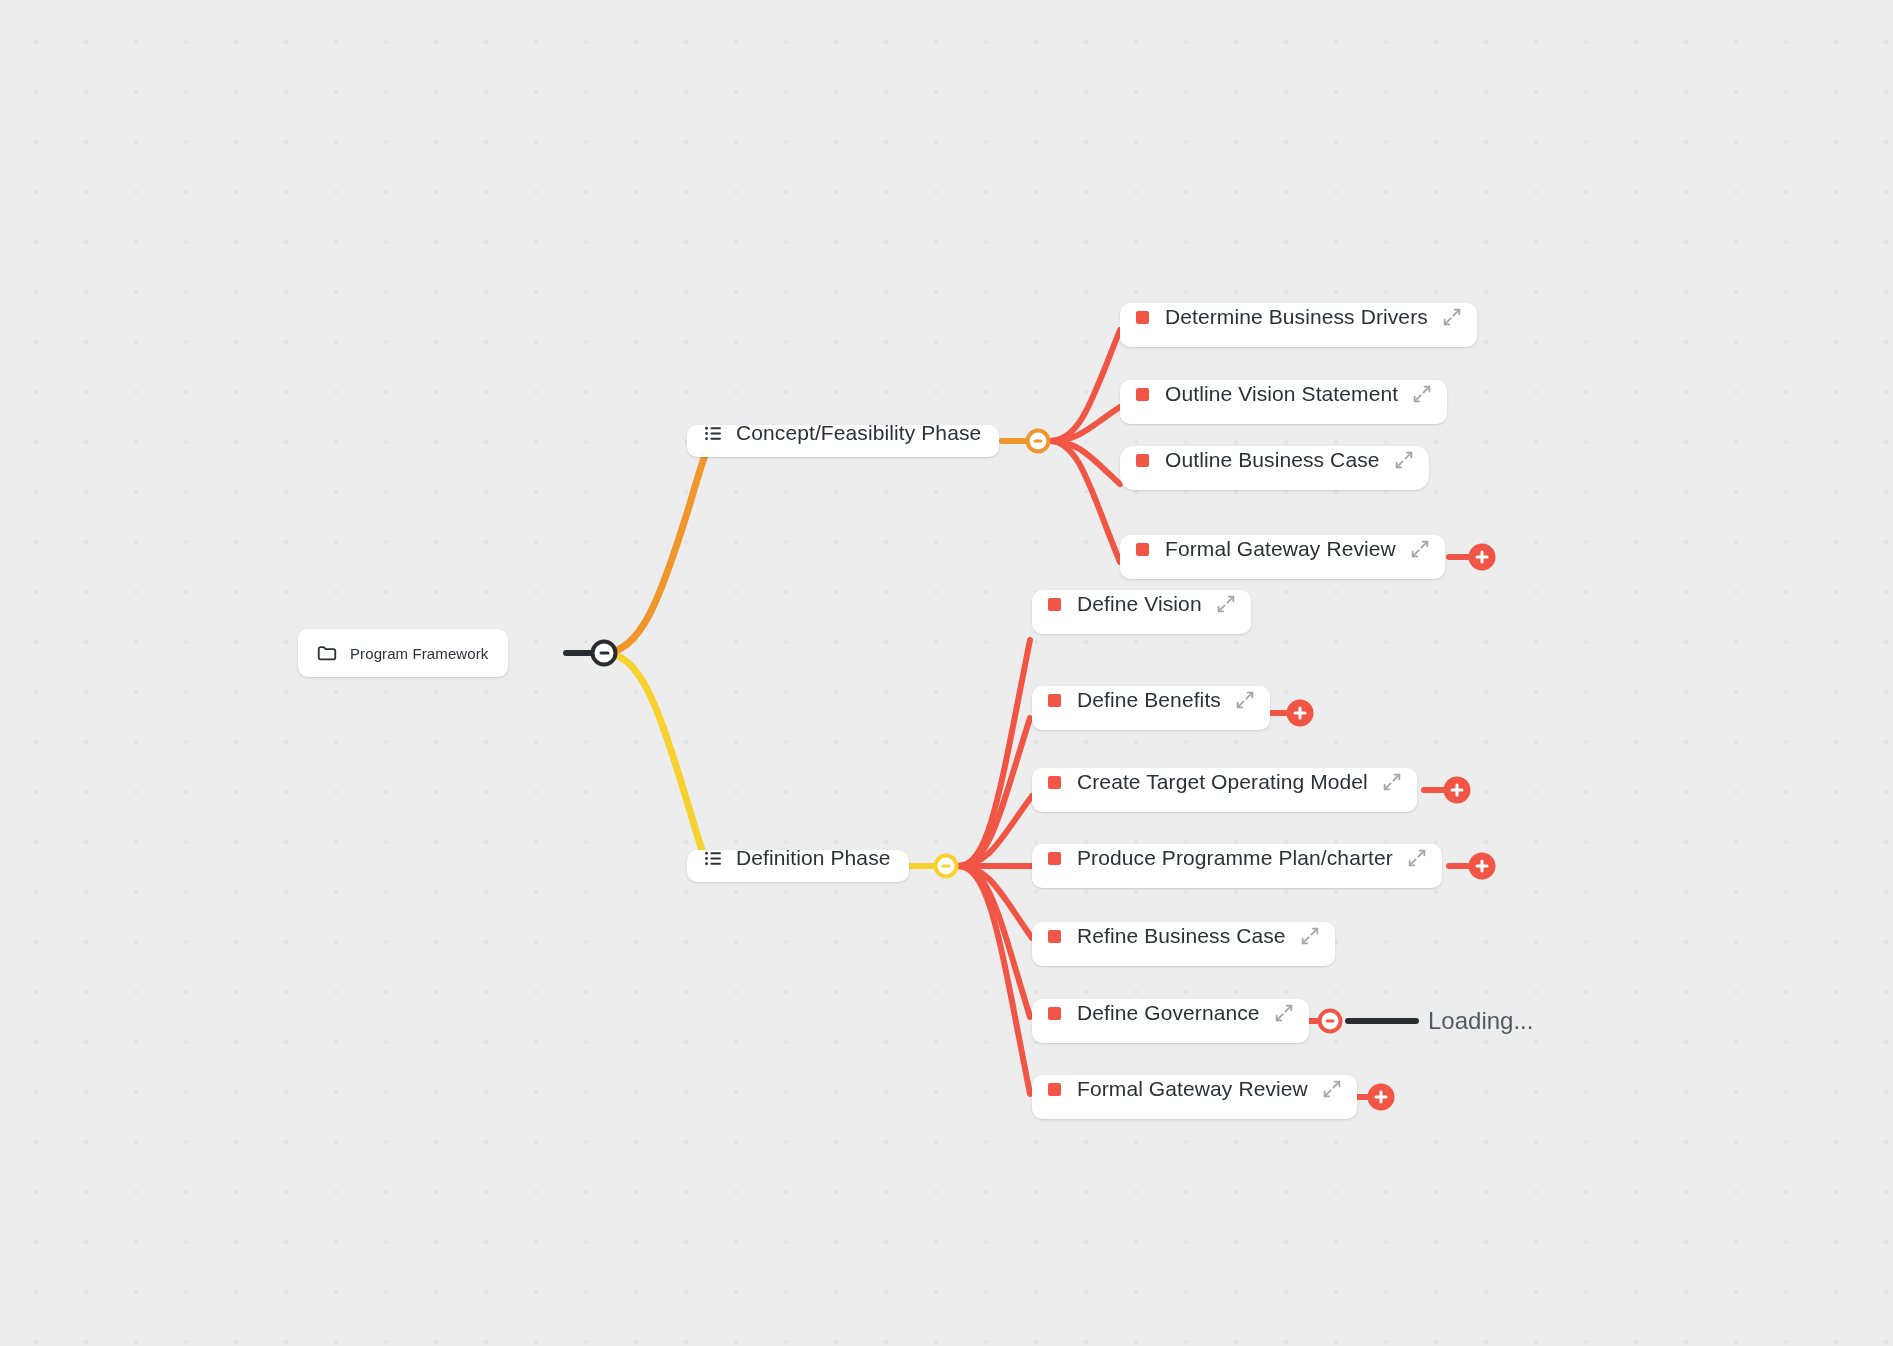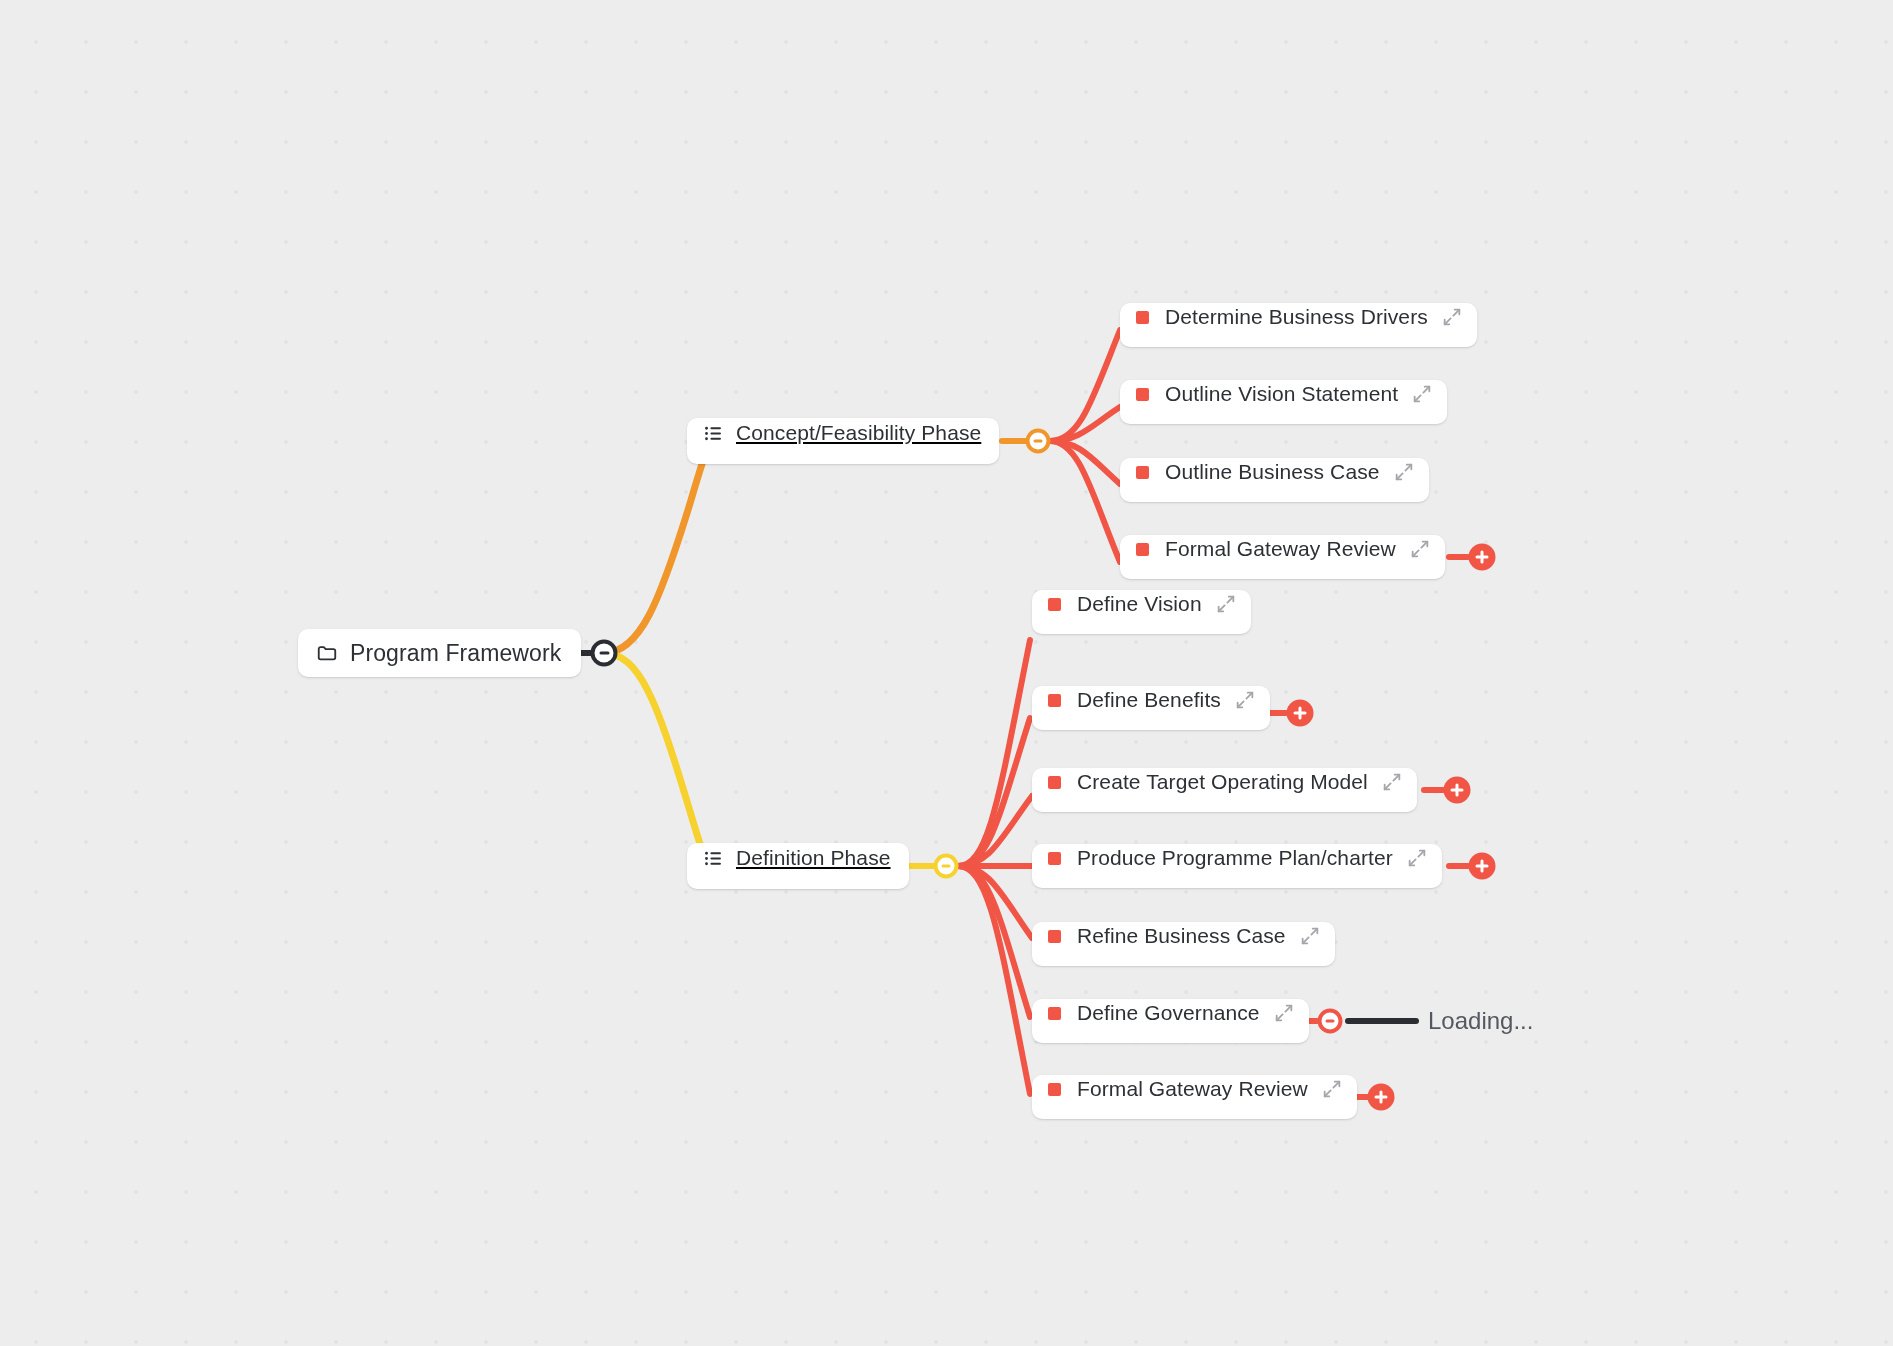--- a/index.html
+++ b/index.html
@@ -39,29 +39,29 @@
     background: #ffffff;
     border-radius: 10px;
     box-shadow: 0 1px 3px rgba(0,0,0,0.10), 0 1px 1px rgba(0,0,0,0.05);
     height: 46px;
     padding: 0 16px;
     white-space: nowrap;
     transform: translateY(-50%);
   }
 
   .node.root { height: 48px; padding: 0 20px 0 18px; }
-  .node.phase { height: 46px; padding: 0 18px 16px 16px; text-decoration: underline; }
+  .node.phase { height: 32px; padding: 0 18px 16px 16px; }
   .node.leaf { height: 44px; padding: 0 14px 16px 16px; }
 
   .node-label {
     font-size: 21px;
     color: #2d3035;
     letter-spacing: 0.1px;
   }
-  .node.root .node-label { font-size: 23px; }
+  .node.root .node-label { font-size: 15px; }
   .node.phase .node-label { font-size: 21px; }
   .node.leaf .node-label { font-size: 21px; }
 
   
   .icon {
     display: inline-flex;
     align-items: center;
     justify-content: center;
     flex: none;
   }
@@ -224,21 +224,21 @@
     <span class="icon expand-icon">
       <svg width="22" height="22" viewBox="0 0 24 24" fill="none" stroke="#6d7178" stroke-width="2" stroke-linecap="round" stroke-linejoin="round">
         <polyline points="15,4 20,4 20,9"></polyline>
           <line x1="20" y1="4" x2="13.5" y2="10.5"></line>
         <polyline points="9,20 4,20 4,15"></polyline>
           <line x1="4" y1="20" x2="10.5" y2="13.5"></line>
       </svg>
     </span>
   </div>
 
-  <div class="node leaf" style="left:1120px; top:480px;">
+  <div class="node leaf" style="left:1120px; top:468px;border-radius:14px;">
     <span class="bullet-square"></span>
     <span class="node-label">Outline Business Case</span>
     <span class="icon expand-icon">
       <svg width="22" height="22" viewBox="0 0 24 24" fill="none" stroke="#6d7178" stroke-width="2" stroke-linecap="round" stroke-linejoin="round">
         <polyline points="15,4 20,4 20,9"></polyline>
           <line x1="20" y1="4" x2="13.5" y2="10.5"></line>
         <polyline points="9,20 4,20 4,15"></polyline>
           <line x1="4" y1="20" x2="10.5" y2="13.5"></line>
       </svg>
     </span>

